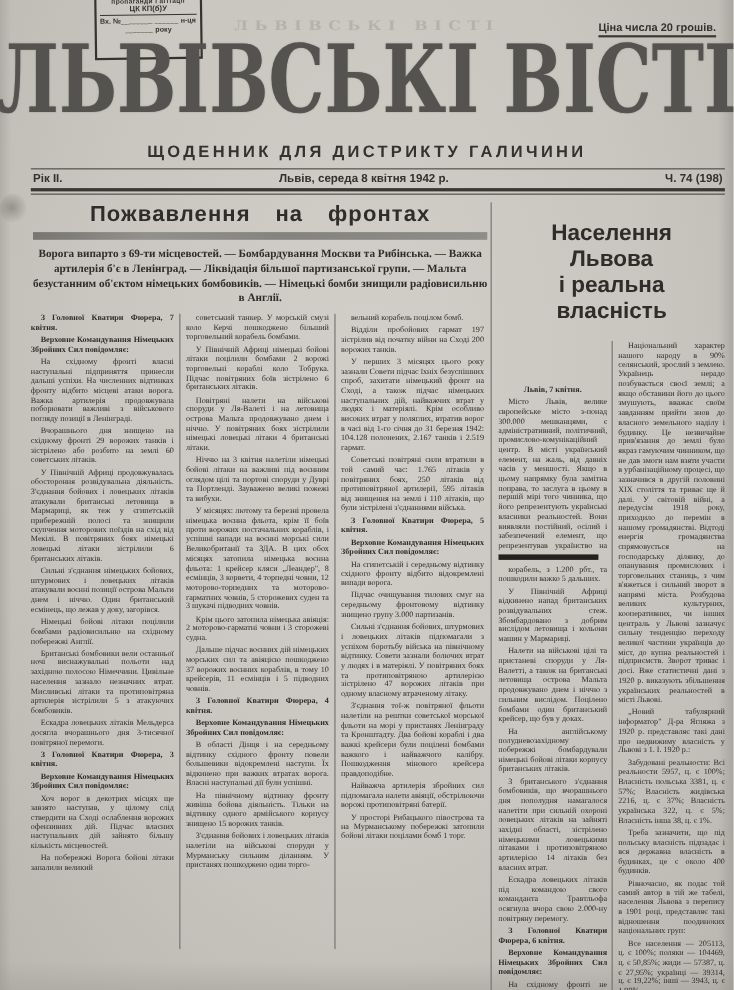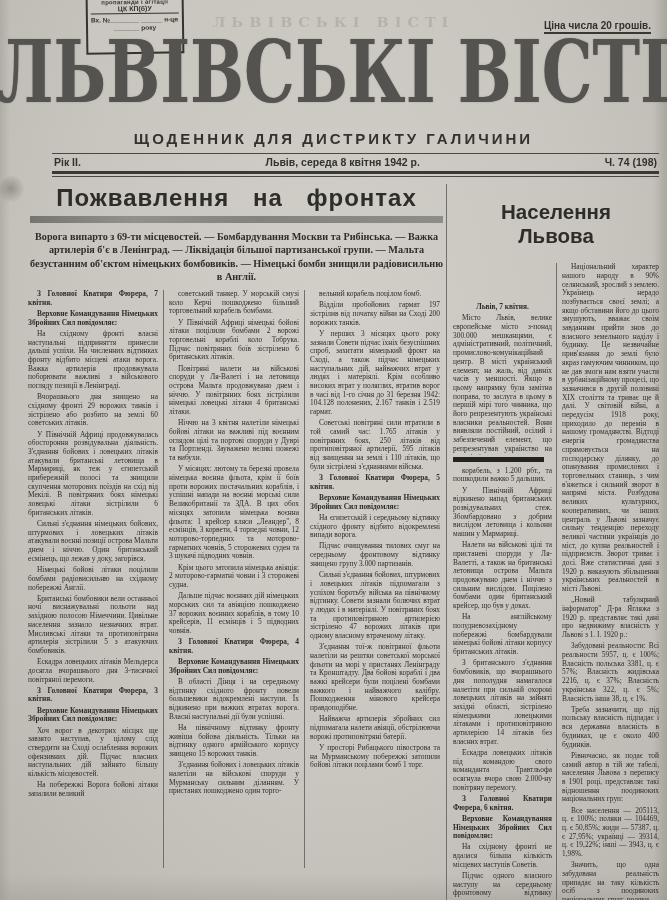--- a/index.html
+++ b/index.html
@@ -26,27 +26,27 @@
     font-family:"DejaVu Serif",serif;font-weight:700;font-size:62px;line-height:1;
     color:#54534f;transform:scale(1.03,1.38);transform-origin:50% 50%;
     letter-spacing:0px;text-shadow:0 0 1px rgba(60,58,54,.5);white-space:nowrap;}
   .subhead{position:absolute;top:130px;left:0;right:0;text-align:center;
     font-family:"Liberation Sans",sans-serif;font-weight:700;font-size:15px;
     letter-spacing:3px;color:#34322e;}
   .dateline{position:absolute;top:153px;left:28px;right:8px;
     border-top:1.5px solid #4a4843;border-bottom:3px solid #3a3833;
     display:flex;justify-content:space-between;align-items:center;
     padding:2px 2px 3px 2px;font-family:"Liberation Sans",sans-serif;
-    font-weight:700;font-size:10.5px;color:#33312d;margin-left:24px;}
+    font-weight:700;font-size:10.5px;color:#33312d;}
   .dateline:after{content:"";position:absolute;left:0;right:0;bottom:-6px;height:1px;background:#4a4843;}
   .smudge{position:absolute;left:0px;top:176px;width:24px;height:28px;border-radius:50%;
     background:radial-gradient(circle at 45% 45%,rgba(110,108,100,.55),rgba(110,108,100,0) 70%);}
   .art1{position:absolute;left:28px;top:184px;width:417px;}
   .art1 h1{margin:0;font-family:"Liberation Sans",sans-serif;font-weight:700;
-    font-size:24px;text-align:center;word-spacing:16px;letter-spacing:1px;color:#2f2d2a;}
+    font-size:20px;text-align:center;word-spacing:16px;letter-spacing:1px;color:#2f2d2a;}
   .hbar{height:7px;margin:4px 2px 0 2px;
     background:linear-gradient(90deg,#77756f,#93918b 25%,#85837d 55%,#8f8d87);}
   .deck{margin:7px 2px 0 2px;font-weight:700;font-size:10.2px;line-height:1.3;
     text-align:center;color:#2f2d2a;}
   .cols{display:flex;margin-top:7px;height:578px;overflow:hidden;}
   .col{flex:1;padding:0 5px;overflow:hidden;}
   .col:first-child{padding-left:0;}
   .vr{border-left:1px solid #716f6a;}
   .page p{margin:0 0 2.5px 0;font-size:7.4px;line-height:8.7px;text-align:justify;text-indent:9px;}
   .page p.b{font-weight:700;}
@@ -136,20 +136,21 @@
           <p>З'єднання тої-ж повітряної фльоти налетіли на рештки советської морської фльоти на морі у пристанях Ленінграду та Кронштадту. Два бойові кораблі і два важкі крейсери були поцілені бомбами важкого і найважчого калібру. Пошкодження мінового крейсера правдоподібне.</p>
           <p>Найважча артилерія збройних сил підпомагала налети авіяції, обстрілюючи ворожі протиповітряні батерії.</p>
           <p>У просторі Рибацького півострова та на Мурманському побережжі затопили бойові літаки поцілами бомб 1 торг.</p>
         </div>
     </div>
   </div>
 
   <div class="art2">
     <h2>
       <span>Населення Львова</span><br>
+      <span>і реальна власність</span>
     </h2>
     <div class="cols2">
       <div class="colA">
         <div class="part1">
             <p class="b ctr">Львів, 7 квітня.</p>
             <p>Місто Львів, велике європейське місто з-понад 300.000 мешканцями, є адміністративний, політичний, промислово-комунікаційний центр. В місті український елемент, на жаль, від давніх часів у меншості. Якщо в цьому напрямку була замітна поправа, то заслуга в цьому в першій мірі того чинника, що його репрезентують українські власники реальностей. Вони виявляли постійний, осілий і забезпечений елемент, що репрезентував українство на терені міста.</p>
           </div>
         <div class="divider"></div>
         <div class="part2">
             <p>корабель, з 1.200 рбт., та пошкодили важко 5 дальших.</p>

